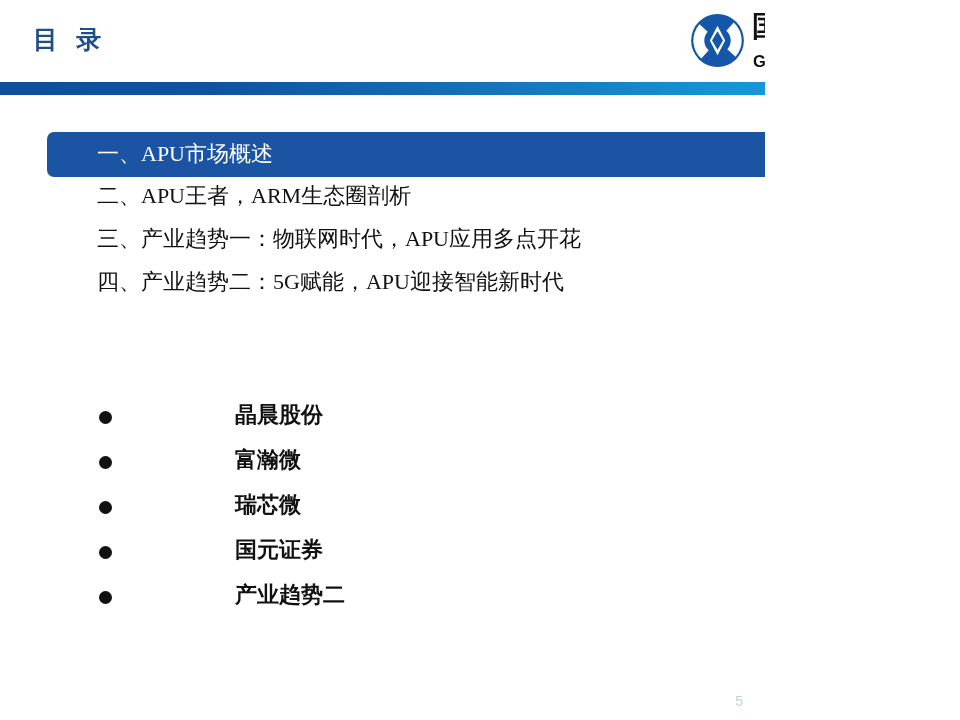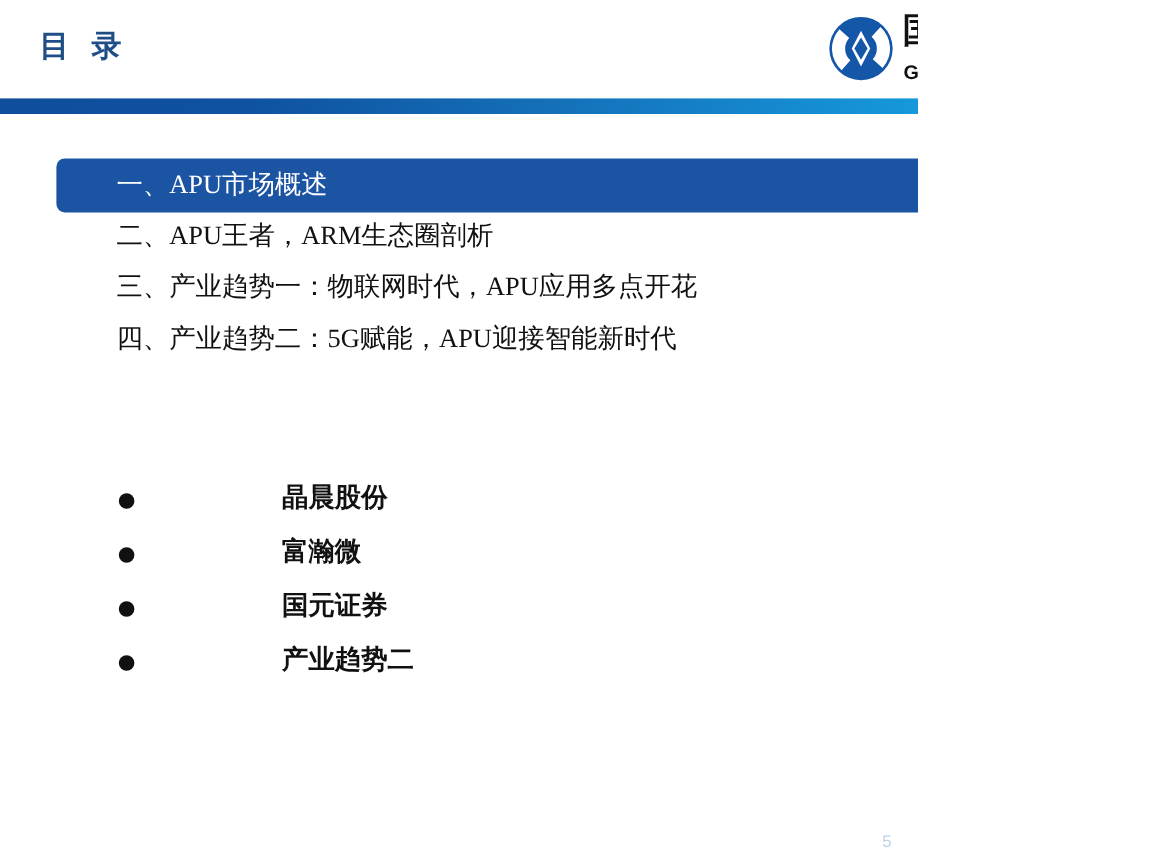--- a/index.html
+++ b/index.html
@@ -255,20 +255,24 @@
     <div class="bullet-row">
       <span class="bullet-dot"></span>
       <span class="bullet-text">晶晨股份</span>
     </div>
 
     <div class="bullet-row">
       <span class="bullet-dot"></span>
       <span class="bullet-text">富瀚微</span>
     </div>
 
+    <div class="bullet-row">
+      <span class="bullet-dot"></span>
+      <span class="bullet-text">瑞芯微</span>
+    </div>
 
     <div class="bullet-row">
       <span class="bullet-dot"></span>
       <span class="bullet-text">国元证券</span>
     </div>
 
     <div class="bullet-row">
       <span class="bullet-dot"></span>
       <span class="bullet-text">产业趋势二</span>
     </div>

